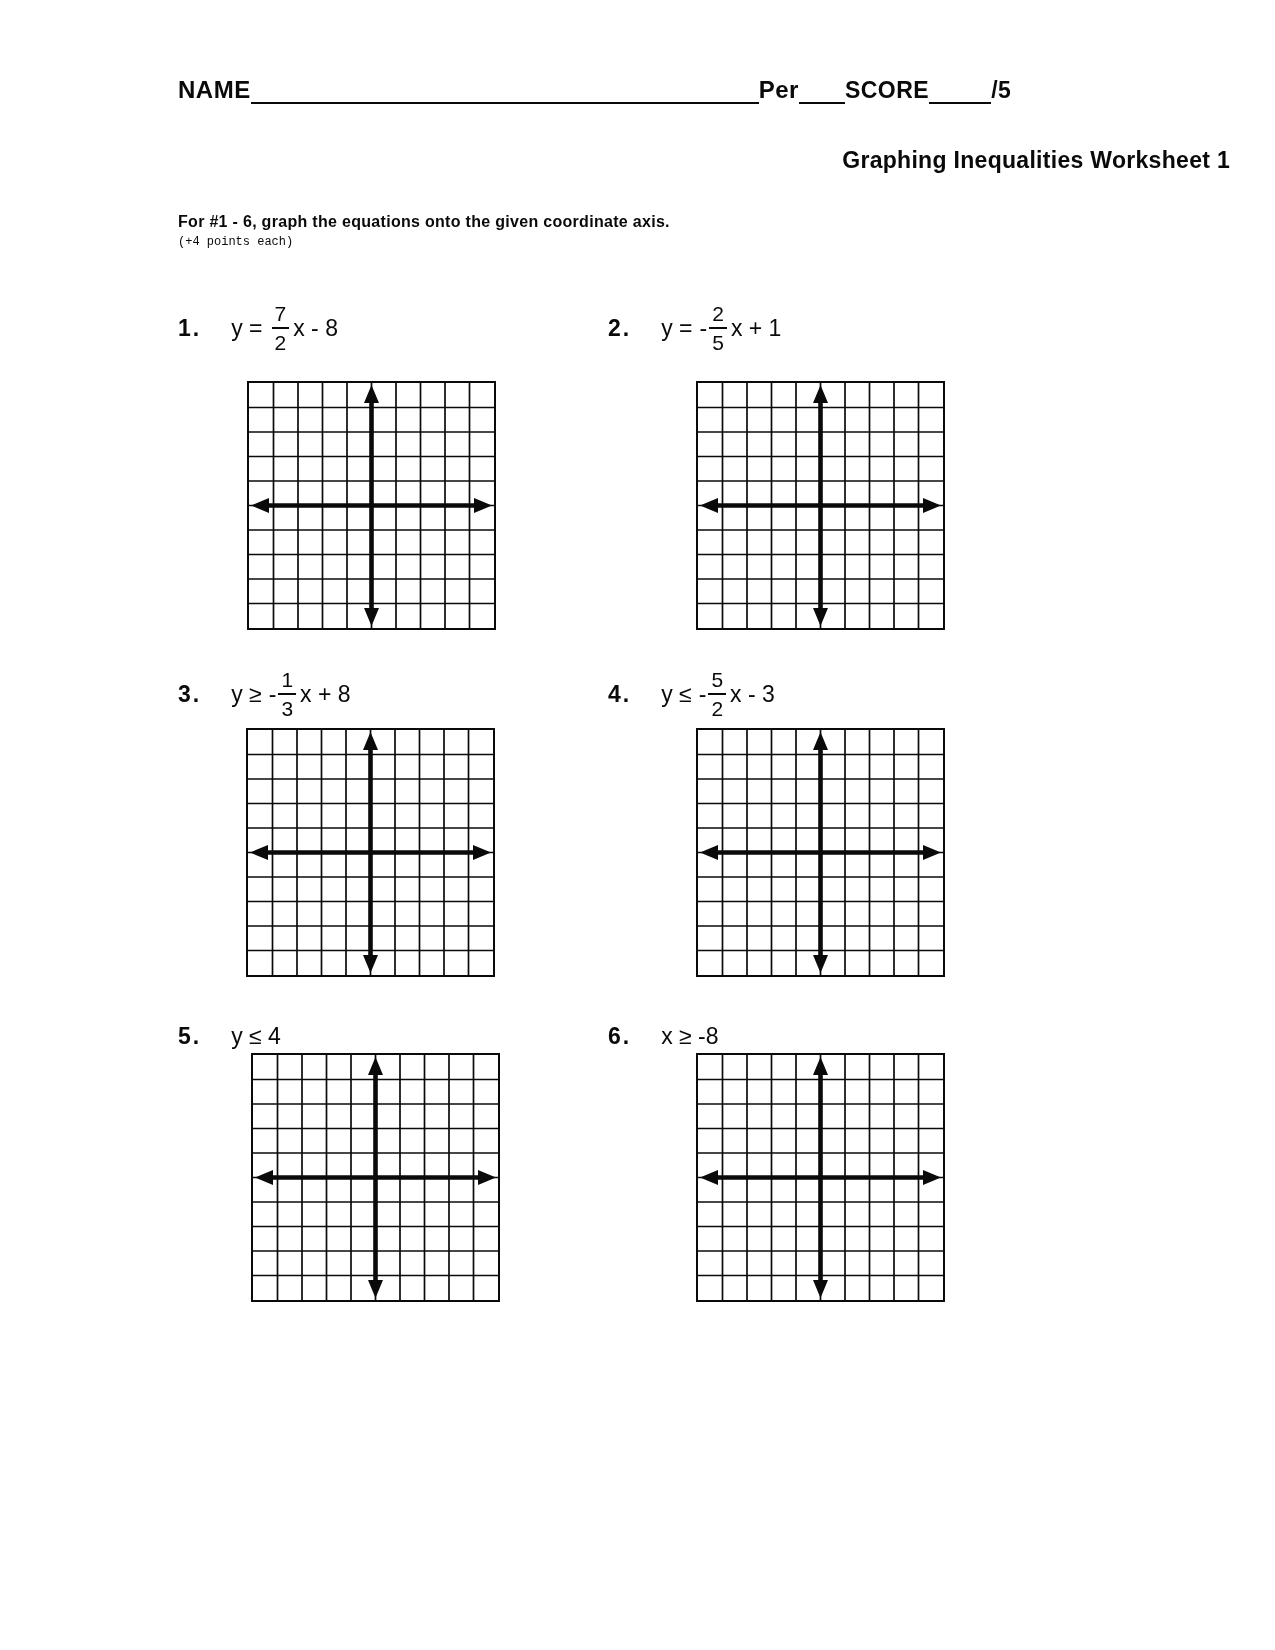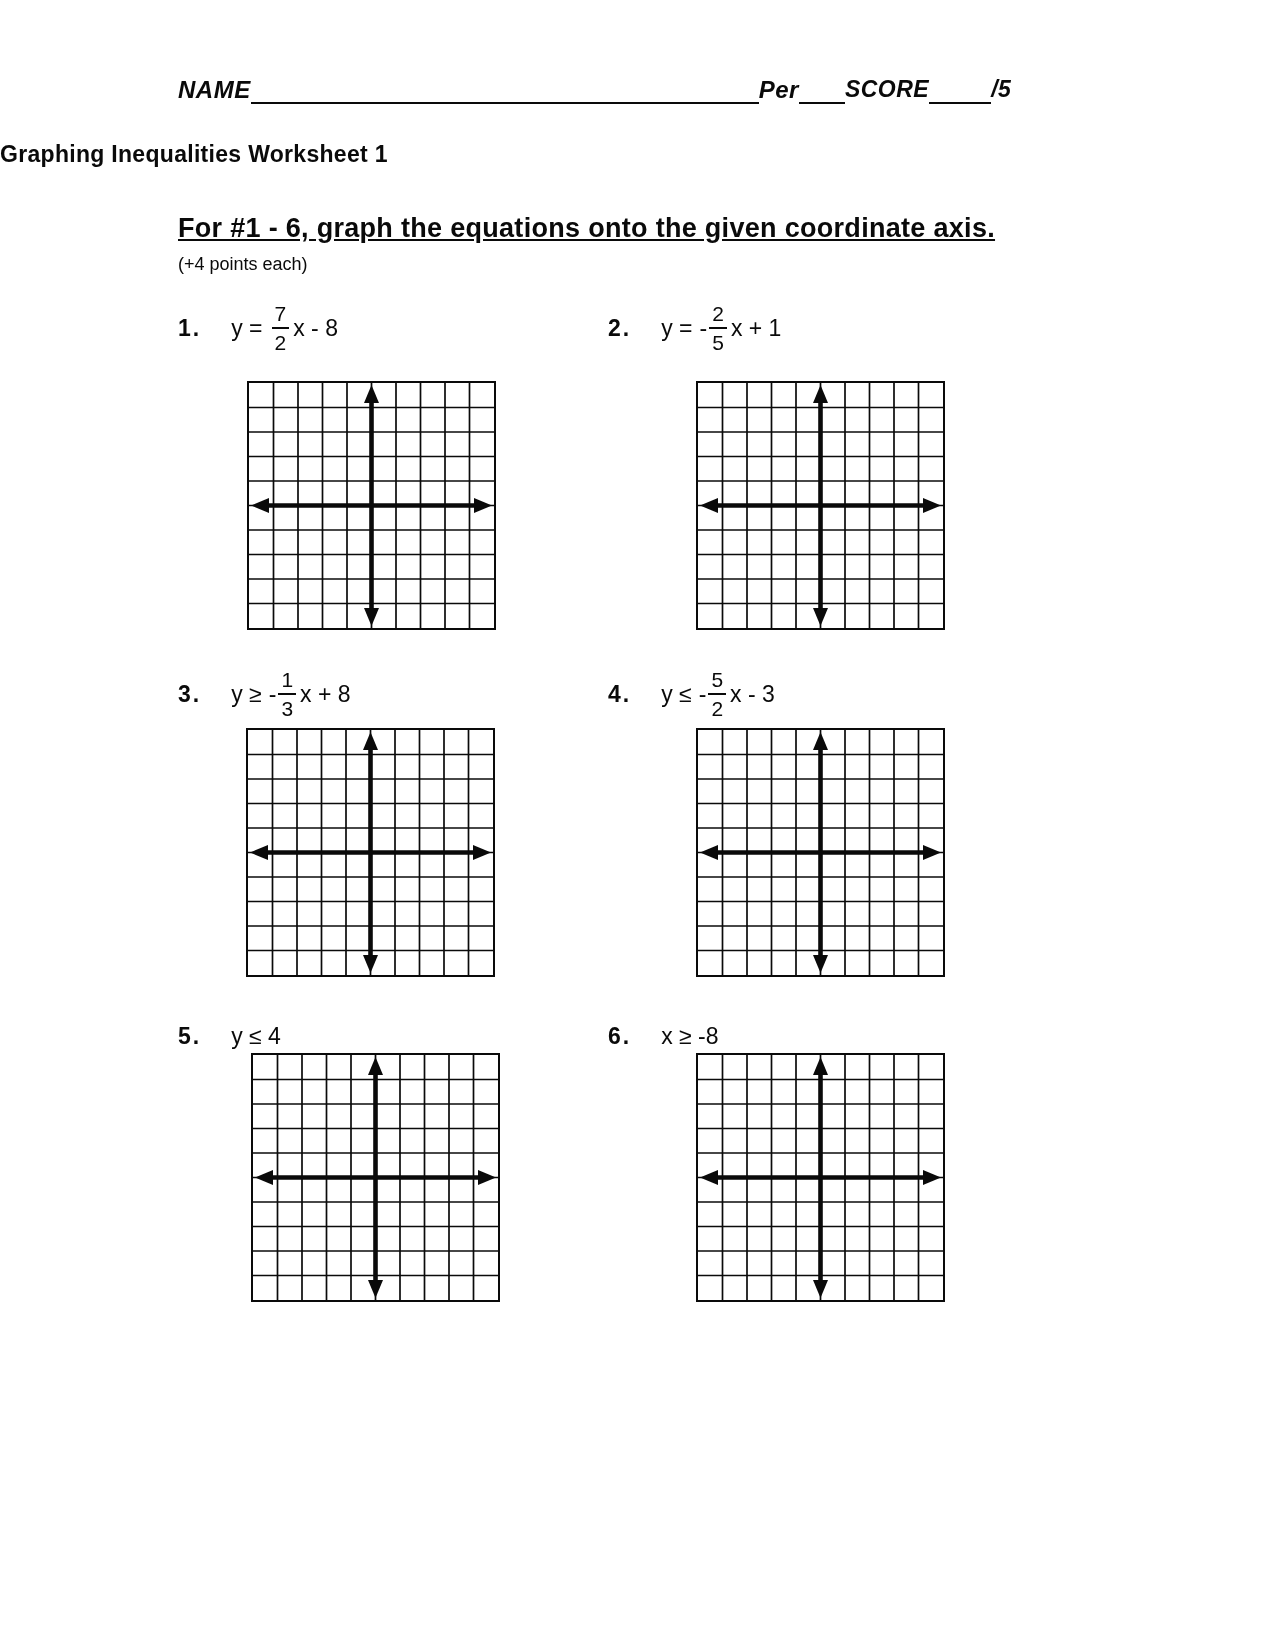--- a/index.html
+++ b/index.html
@@ -8,37 +8,37 @@
     width:1275px;height:1650px;
     margin:0 auto;
     background:#ffffff;
     font-family:"Liberation Sans","DejaVu Sans",sans-serif;
     color:#0a0a0a;
     overflow:hidden;
   }
   
   .header{
     position:absolute;left:178px;top:76px;
-    display:flex;align-items:flex-start;white-space:nowrap;
-    font-size:24px;font-weight:600;letter-spacing:.5px;font-style:italic;
+    display:flex;align-items:center;white-space:nowrap;
+    font-size:24px;font-weight:600;letter-spacing:.5px;
   }
   .blank{display:inline-block;height:26px;border-bottom:2.5px solid #0a0a0a;}
   .score-text{font-size:23px;font-weight:800;letter-spacing:.5px;}
   
   .title{
-    position:absolute;left:0;top:141px;width:1230px;
-    text-align:left;font-size:23px;font-weight:700;letter-spacing:.3px;
+    position:absolute;left:0;top:147px;width:1230px;
+    text-align:right;font-size:23px;font-weight:700;letter-spacing:.3px;
   }
   .instructions{
     position:absolute;left:178px;top:213px;
-    font-size:27px;font-weight:700;letter-spacing:.3px;text-decoration:underline;
+    font-size:16px;font-weight:700;letter-spacing:.3px;
   }
   .points{
-    position:absolute;left:178px;top:254px;
-    font-size:18px;font-weight:400;
+    position:absolute;left:178px;top:235px;
+    font-size:12px;font-weight:400;font-family:Liberation Mono, monospace;
   }
   
   .problem{
     position:absolute;display:flex;align-items:center;
     font-size:23px;height:66px;white-space:nowrap;
   }
   .problem.plain{height:36px;}
   .pnum{font-weight:700;margin-right:30px;letter-spacing:2px;}
   .eq{display:flex;align-items:center;}
   .eq .pre{margin-right:7px;}

